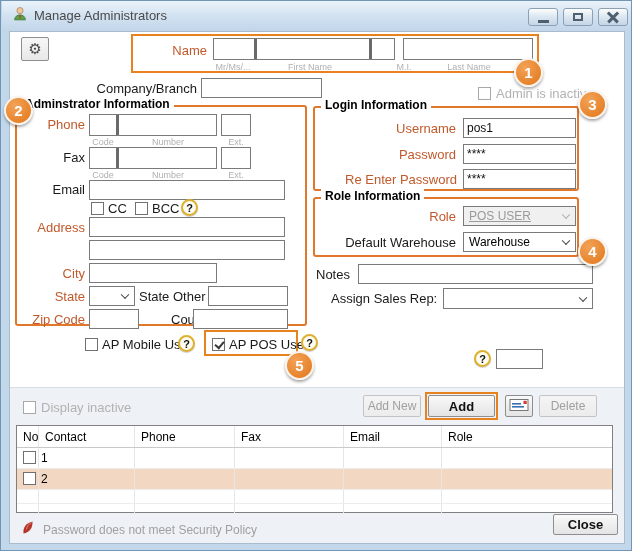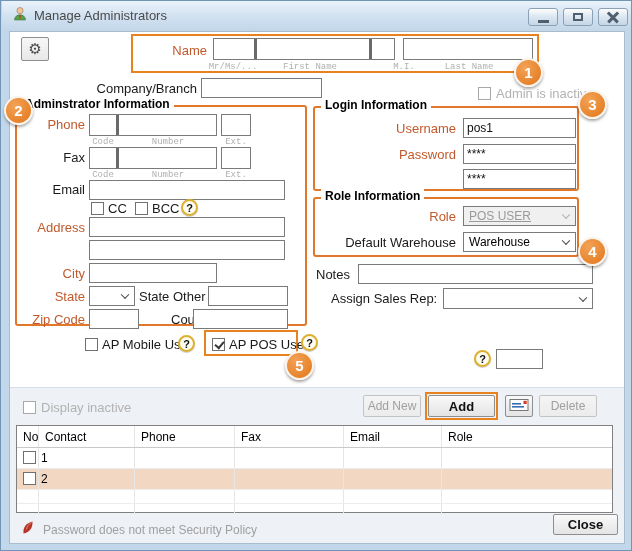--- a/index.html
+++ b/index.html
@@ -16,21 +16,21 @@
   .glyph-close { position:relative; width:14px; height:14px; }
   .glyph-close i { position:absolute; left:0; top:6px; width:14px; height:2.5px; background:#4f5f6f; }
   .glyph-close i:first-child { transform:rotate(45deg); }
   .glyph-close i:last-child  { transform:rotate(-45deg); }
   .client { position:absolute; left:8px; top:30px; width:616px; height:513px; background:#ffffff; border:1px solid #a9bccd; }
   .bottom-panel { position:absolute; left:9px; top:386px; width:614px; height:156px; background:#eef1f6; border-top:1px solid #d8dee7; }
   .lbl { position:absolute; font-size:13px; color:#1a1a1a; white-space:nowrap; }
   .lbl.orange { color:#c05a2c; }
   .lbl.right { text-align:right; }
   .lbl.gray { color:#b2b2b2; }
-  .sub { position:absolute; font-size:9px; color:#b0b0b0; text-align:center; white-space:nowrap;font-family:Liberation Mono, monospace; }
+  .sub { position:absolute; font-size:9px; color:#b0b0b0; text-align:center; white-space:nowrap; }
   .tb { position:absolute; border:1px solid #7a7a7a; background:#fff; font-size:12px; padding:0 3px;
         font-family:"Liberation Sans", sans-serif; color:#111; }
   input.tb { outline:none; }
   .compound { position:absolute; border:1px solid #7a7a7a; background:#fff; display:flex; }
   .compound .seg { height:100%; background:#fff; }
   .compound .div { width:3px; height:100%; background:#6a6a6a; }
   .combo { position:absolute; border:1px solid #7a7a7a; background:#fff; font-size:12px; display:flex; align-items:center; padding:0 5px; }
   .combo .chev { position:absolute; right:6px; top:50%; width:6px; height:6px; border-right:1.5px solid #4a4a4a; border-bottom:1.5px solid #4a4a4a; transform:translateY(-70%) rotate(45deg); }
   .combo.disabled { background:#f0f0f0; color:#9a9a9a; }
   .combo.disabled .chev { border-color:#b0b0b0; }
@@ -177,20 +177,21 @@
   <div class="lbl" style="left:146px;top:311px;margin-left:24px;">Country</div>
   <input class="tb" style="left: 192px; top: 308px; width: 95px; height: 20px;">
 
   <div class="grp" style="left:312px;top:105px;width:266px;height:85px;"></div>
   <div class="grp-cap" style="left:320px;top:97px;">Login Information</div>
   <div class="badge" style="left:577px;top:89px;">3</div>
   <div class="lbl orange right" style="left:325px;top:120px;width:130px;">Username</div>
   <input class="tb" style="left: 462px; top: 117px; width: 113px; height: 20px;" value="pos1">
   <div class="lbl orange right" style="left:325px;top:146px;width:130px;">Password</div>
   <input class="tb" style="left: 462px; top: 143px; width: 113px; height: 20px;" value="****">
+  <div class="lbl orange right" style="left:318px;top:171px;width:138px;">Re Enter Password</div>
   <input class="tb" style="left: 462px; top: 168px; width: 113px; height: 20px;" value="****">
 
   <div class="grp" style="left:312px;top:196px;width:266px;height:60px;"></div>
   <div class="grp-cap" style="left:320px;top:188px;">Role Information</div>
   <div class="badge" style="left:577px;top:236px;">4</div>
   <div class="lbl orange right" style="left:355px;top:208px;width:100px;">Role</div>
   <div class="combo disabled" style="left:462px;top:205px;width:113px;height:20px;text-decoration:underline;">
       <span>POS USER</span>
       <span class="chev"></span>
     </div>

